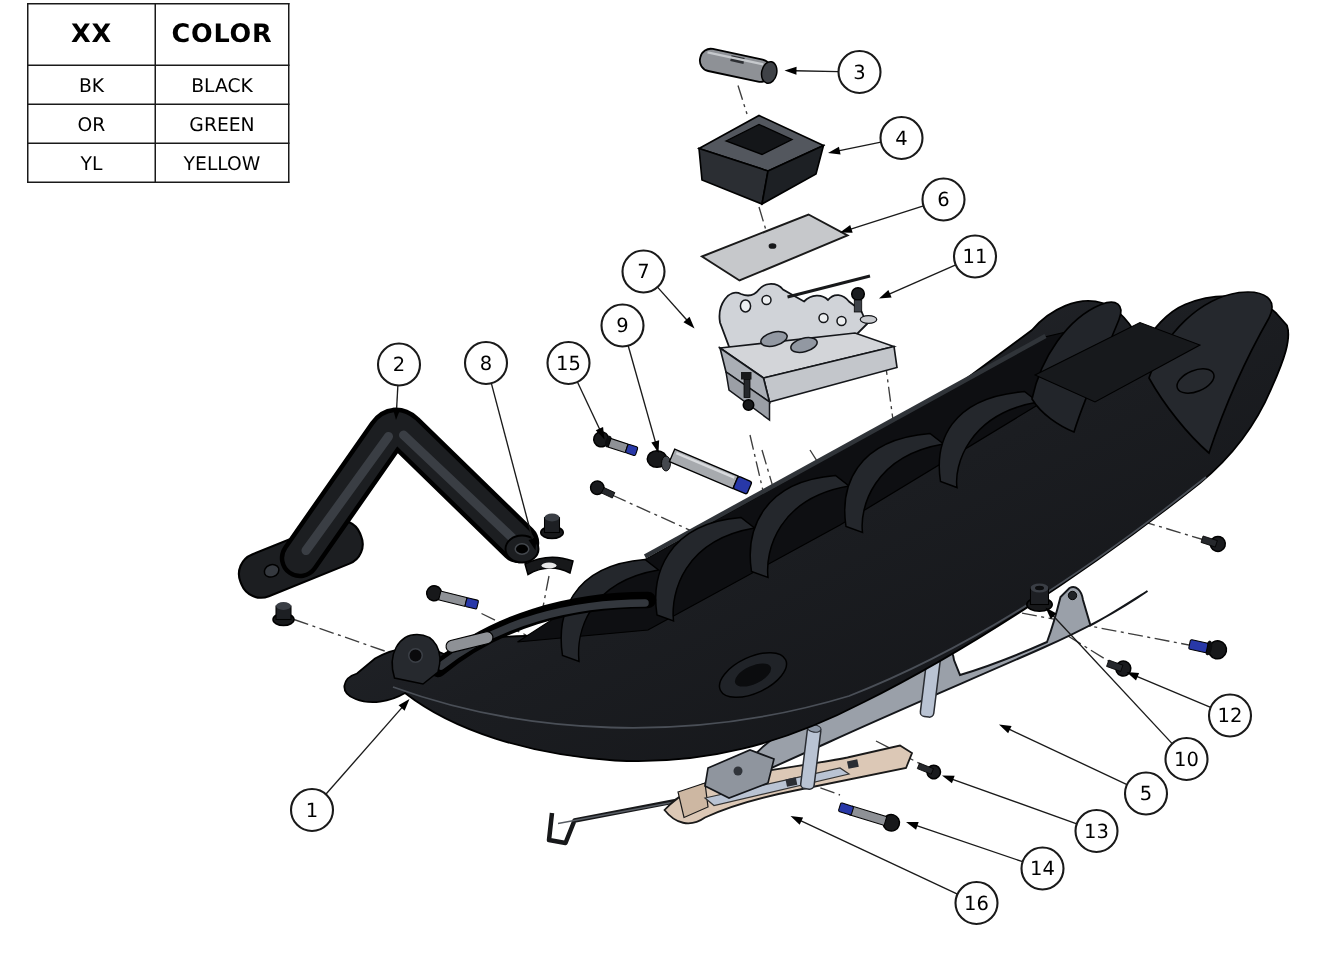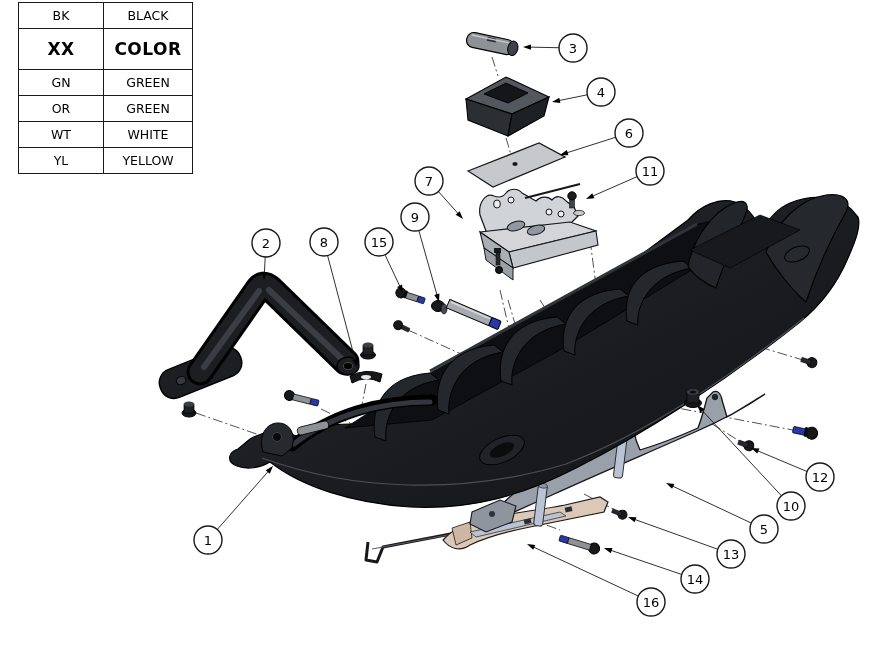--- a/index.html
+++ b/index.html
@@ -22,38 +22,30 @@
 
 <div class="stage">
 
   <table class="legend">
     <colgroup>
         <col class="c1">
         <col class="c2">
       </colgroup>
     <tbody>
         <tr>
+      <th>XX</th>
+      <th>COLOR</th>
+    </tr>
+    <tr>
           <td>BK</td>
           <td>BLACK</td>
         </tr>
     <tr>
-      <th>XX</th>
-      <th>COLOR</th>
-    </tr>
-    <tr>
-          <td>GN</td>
-          <td>GREEN</td>
-        </tr>
-    <tr>
           <td>OR</td>
           <td>GREEN</td>
-        </tr>
-    <tr>
-          <td>WT</td>
-          <td>WHITE</td>
         </tr>
     <tr>
           <td>YL</td>
           <td>YELLOW</td>
         </tr>
   </tbody>
     </table>
 
   <svg width="879" height="649" viewBox="0 0 879 649">
     <defs>

